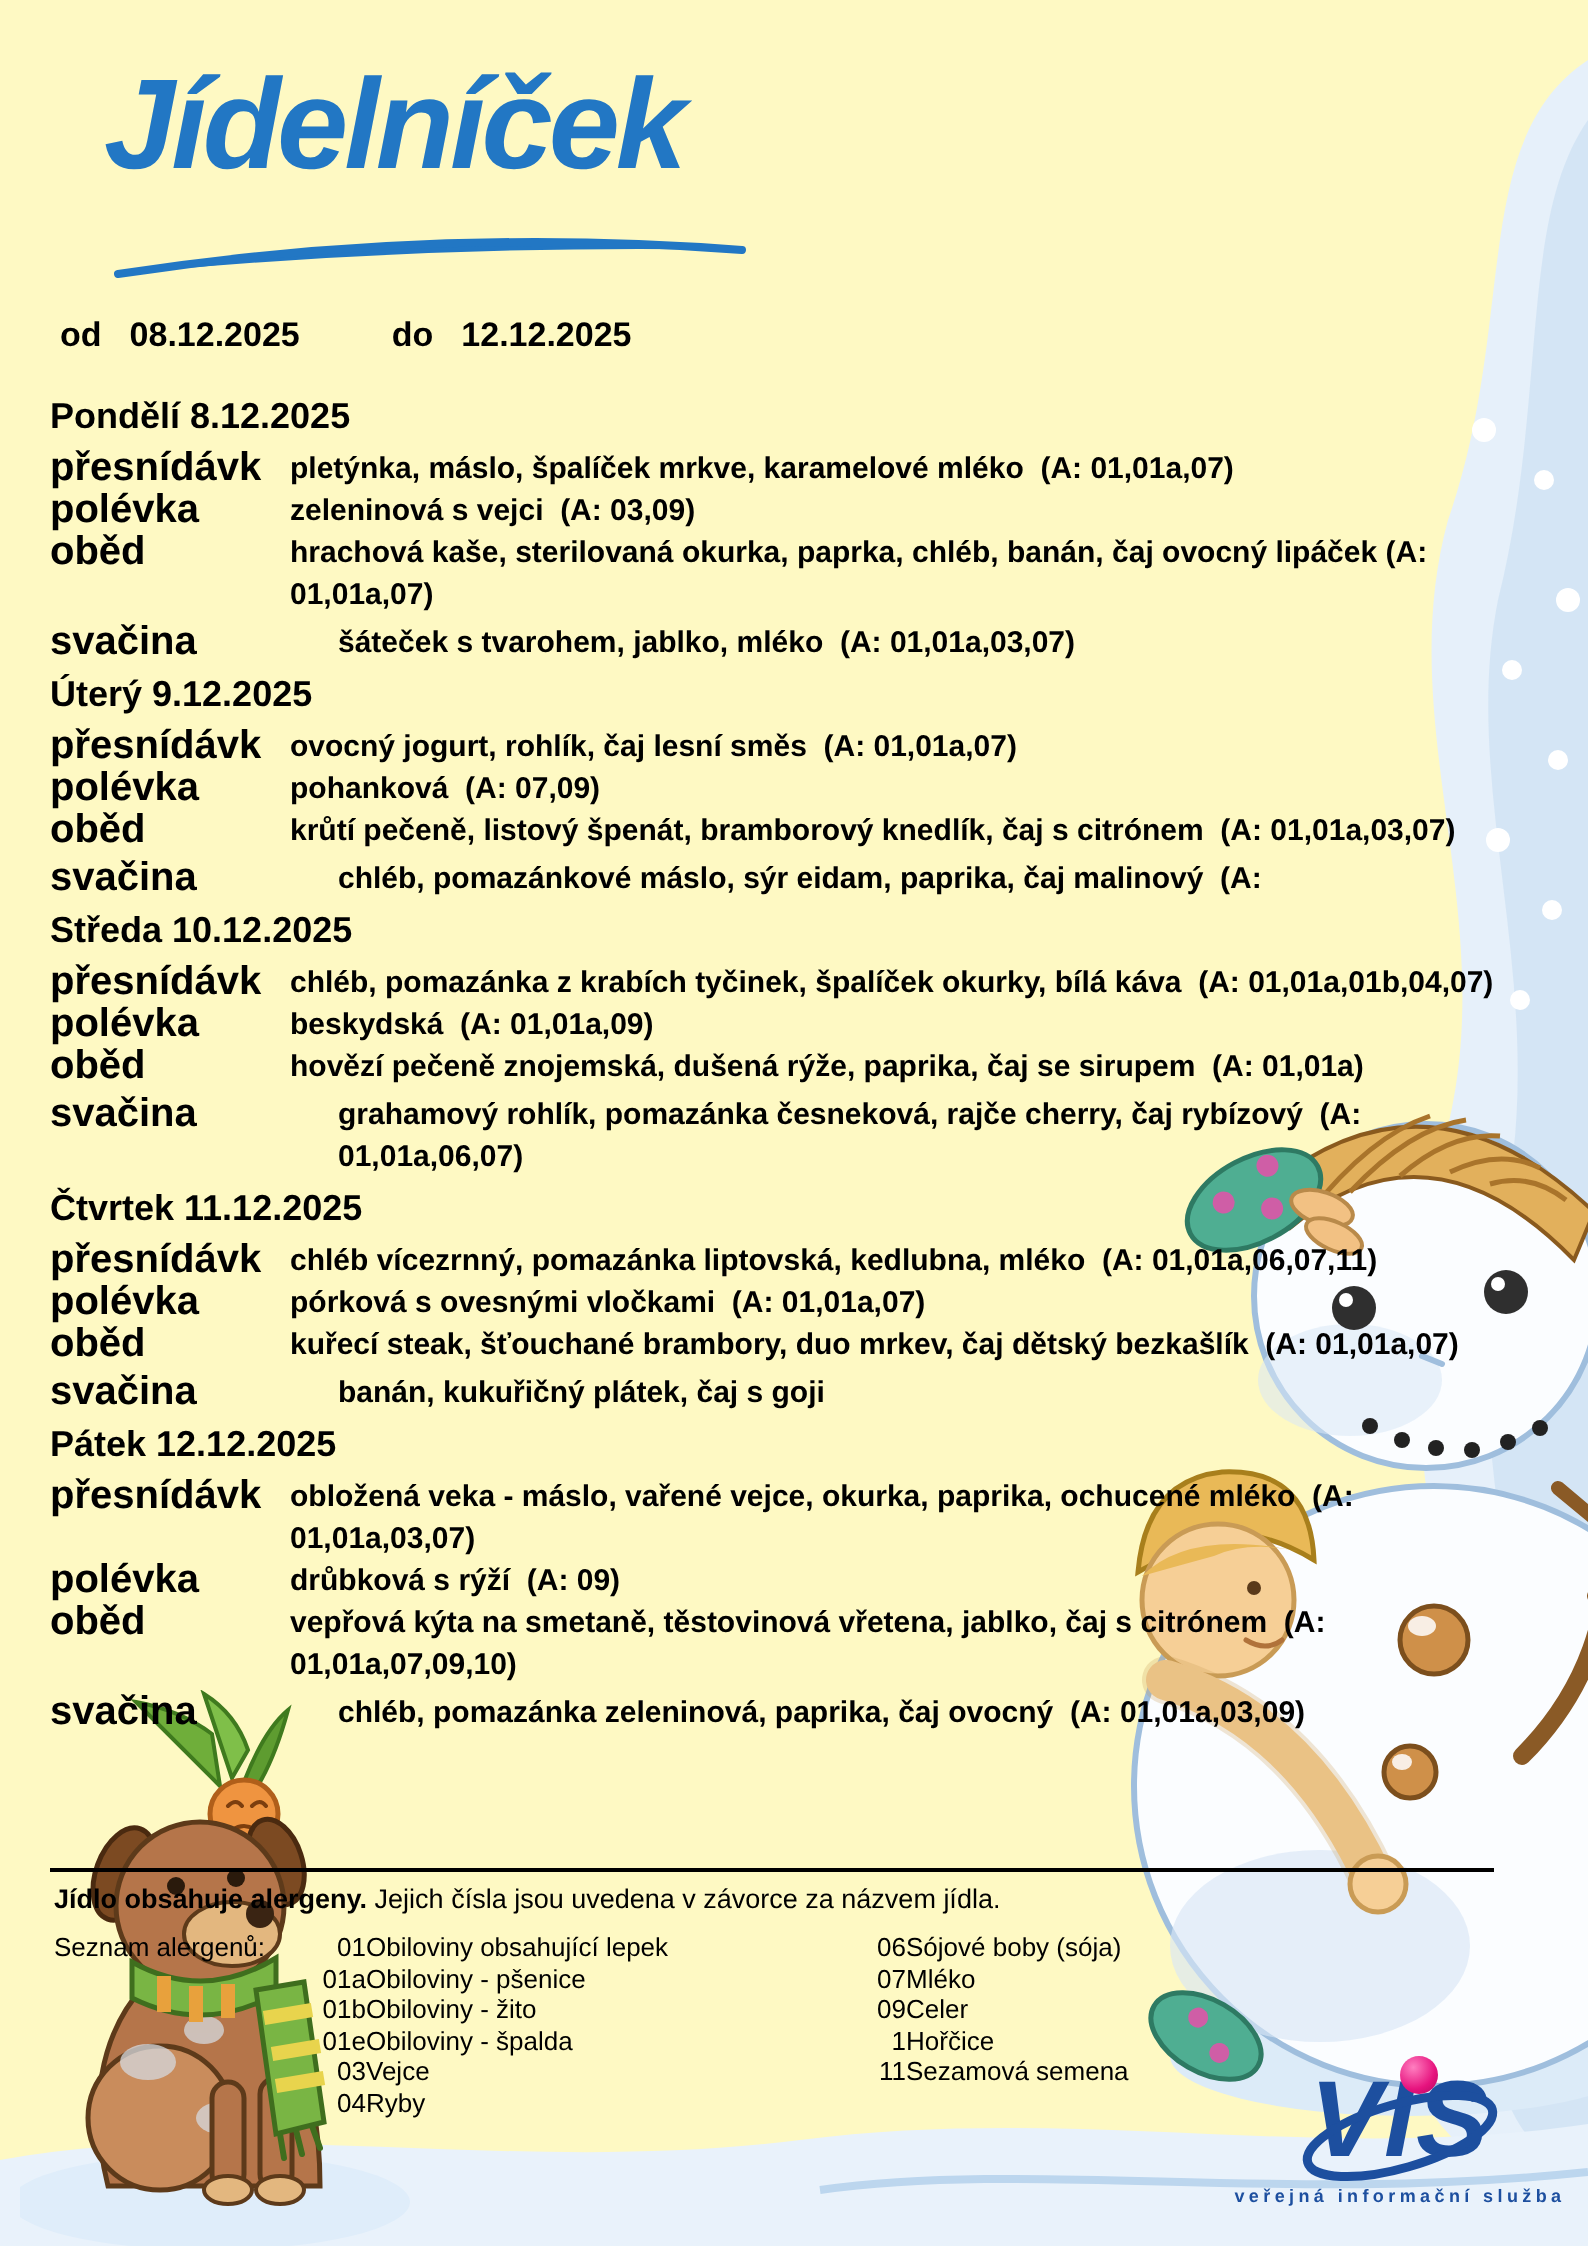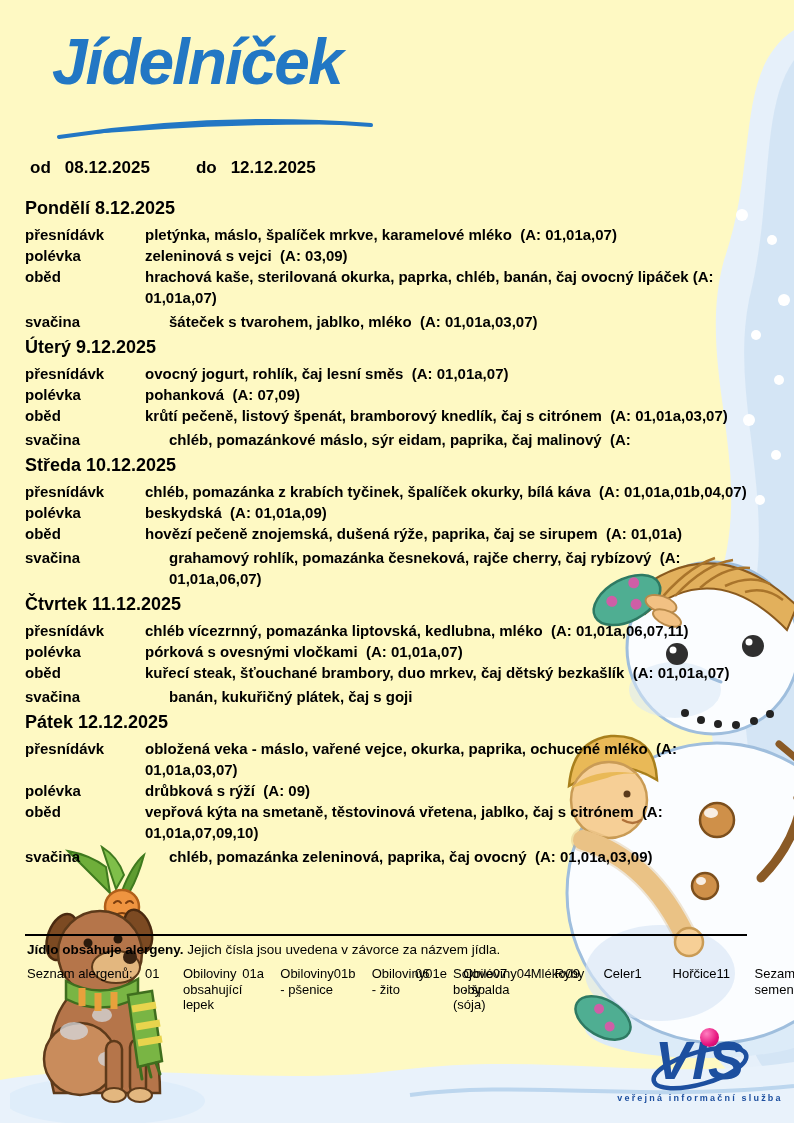--- a/index.html
+++ b/index.html
@@ -20,31 +20,31 @@
     font-size:17px;font-weight:bold;white-space:nowrap;}
   .date-range .gap-s{display:inline-block;width:14px;}
   .date-range .gap-l{display:inline-block;width:46px;}
 
   
   .menu{position:absolute;left:25px;top:197px;width:724px;}
   .day{margin-top:4px;}
   .day:first-child{margin-top:0;}
   .day h2{font-size:18px;line-height:22px;margin:0 0 5px 0;font-weight:bold;}
   .meal-row{display:flex;align-items:flex-start;}
-  .meal-label{flex:0 0 120px;font-size:15px;font-weight:bold;line-height:21px;}
+  .meal-label{flex:0 0 120px;font-size:20px;font-weight:bold;line-height:21px;}
   .meal-text{width:602px;font-size:15px;font-weight:bold;line-height:21px;white-space:pre-wrap;}
   .meal-row.snack{margin-top:3px;gap:24px;}
 
   
   .rule{position:absolute;left:25px;top:934px;width:722px;border-top:2px solid #000;}
   .notice{position:absolute;left:27px;top:941px;font-size:13.5px;line-height:17px;}
   .notice b{font-weight:bold;}
   .allergens{position:absolute;left:27px;top:966px;display:flex;font-size:13px;line-height:15.5px;}
   .alg-label{flex:0 0 118px;}
-  .alg-col{display:flex;flex-direction:row;}
+  .alg-col{display:flex;flex-direction:column;text-align:right;}
   .alg-col.c1{width:270px;}
   .alg-row{display:flex;}
   .alg-code{flex:0 0 38px;}
 
   
   .vis{position:absolute;left:614px;top:1030px;width:172px;text-align:center;}
   .vis-mark{position:relative;height:62px;}
   .vis-text{font-size:54px;line-height:60px;font-weight:bold;font-style:italic;
     color:#1d4f9f;letter-spacing:1px;}
   .vis-dot{position:absolute;left:86px;top:-2px;width:19px;height:19px;border-radius:50%;
@@ -325,20 +325,24 @@
           </div>
         <div class="alg-row">
             <span class="alg-code">01b</span>
             <span>Obiloviny - žito</span>
           </div>
         <div class="alg-row">
             <span class="alg-code">01e</span>
             <span>Obiloviny - špalda</span>
           </div>
         <div class="alg-row">
+            <span class="alg-code">03</span>
+            <span>Vejce</span>
+          </div>
+        <div class="alg-row">
             <span class="alg-code">04</span>
             <span>Ryby</span>
           </div>
       </div>
       <div class="alg-col">
         <div class="alg-row">
             <span class="alg-code">06</span>
             <span>Sójové boby (sója)</span>
           </div>
         <div class="alg-row">

